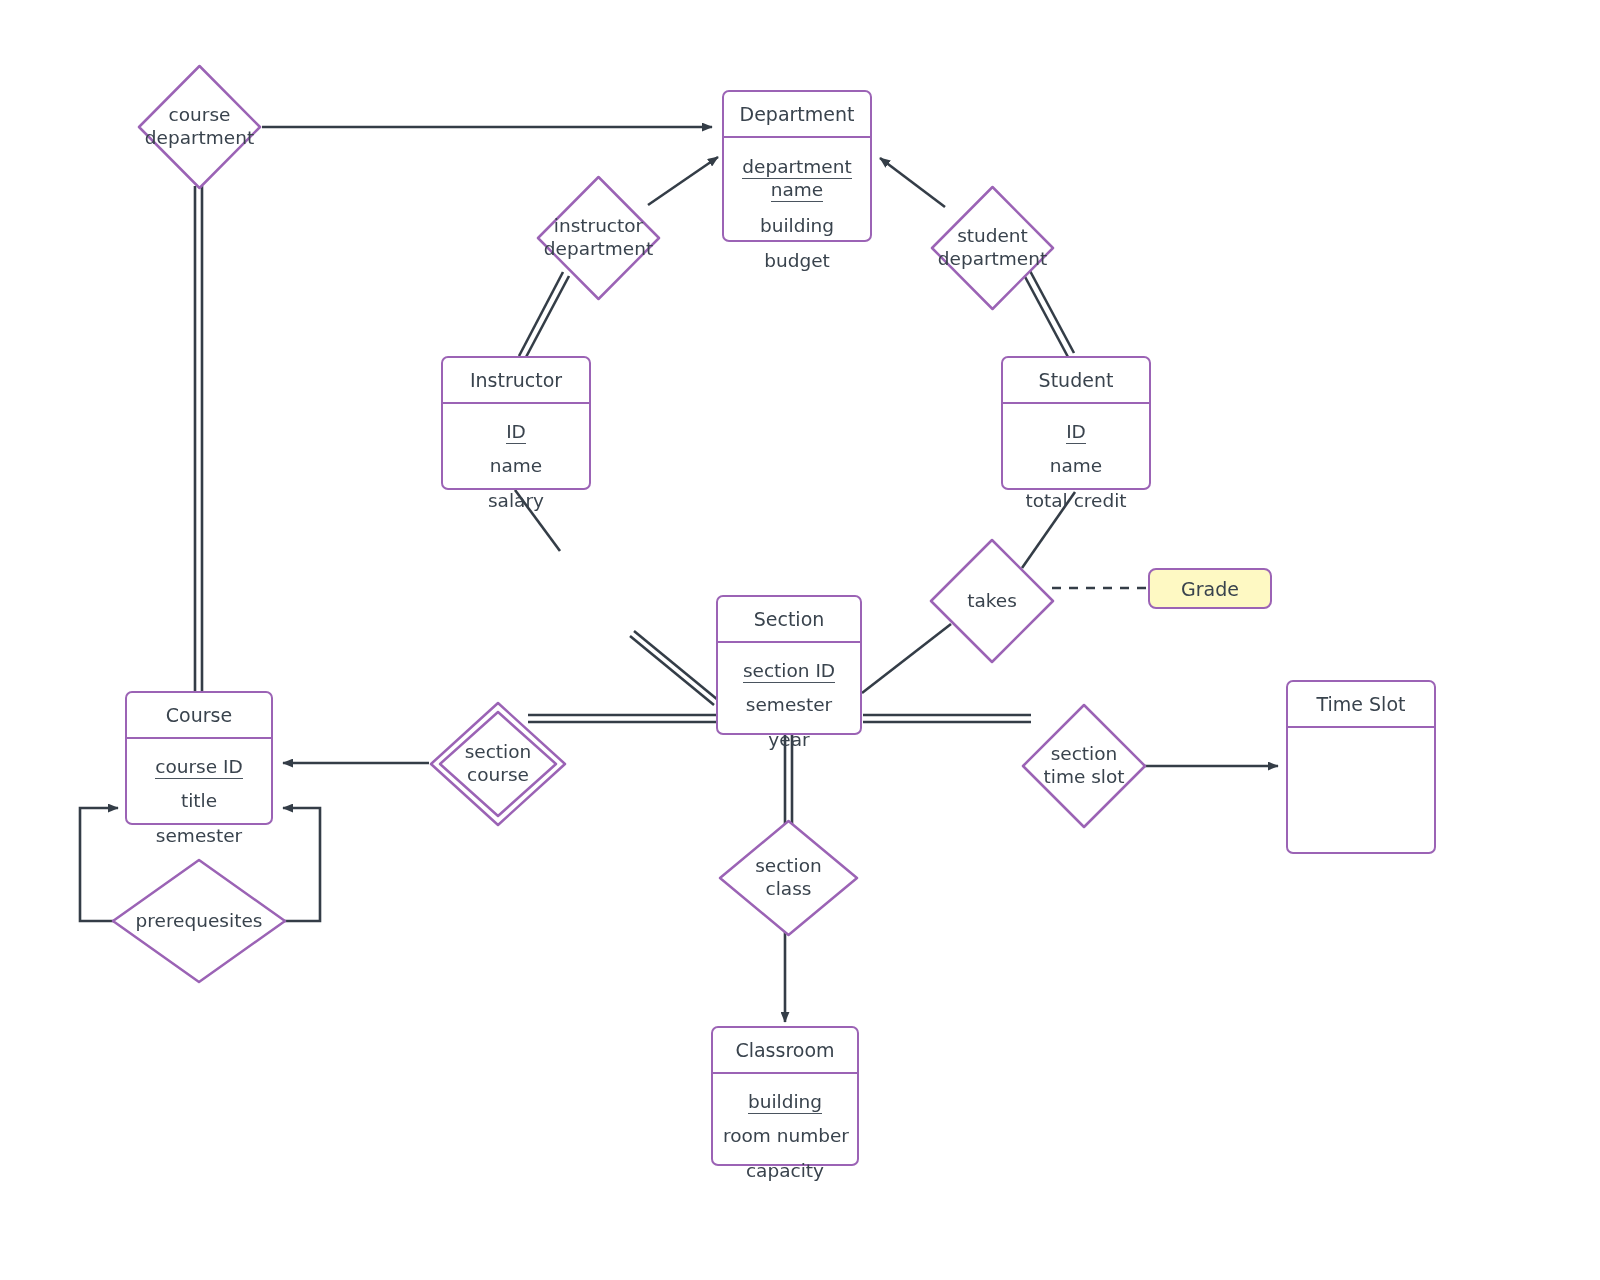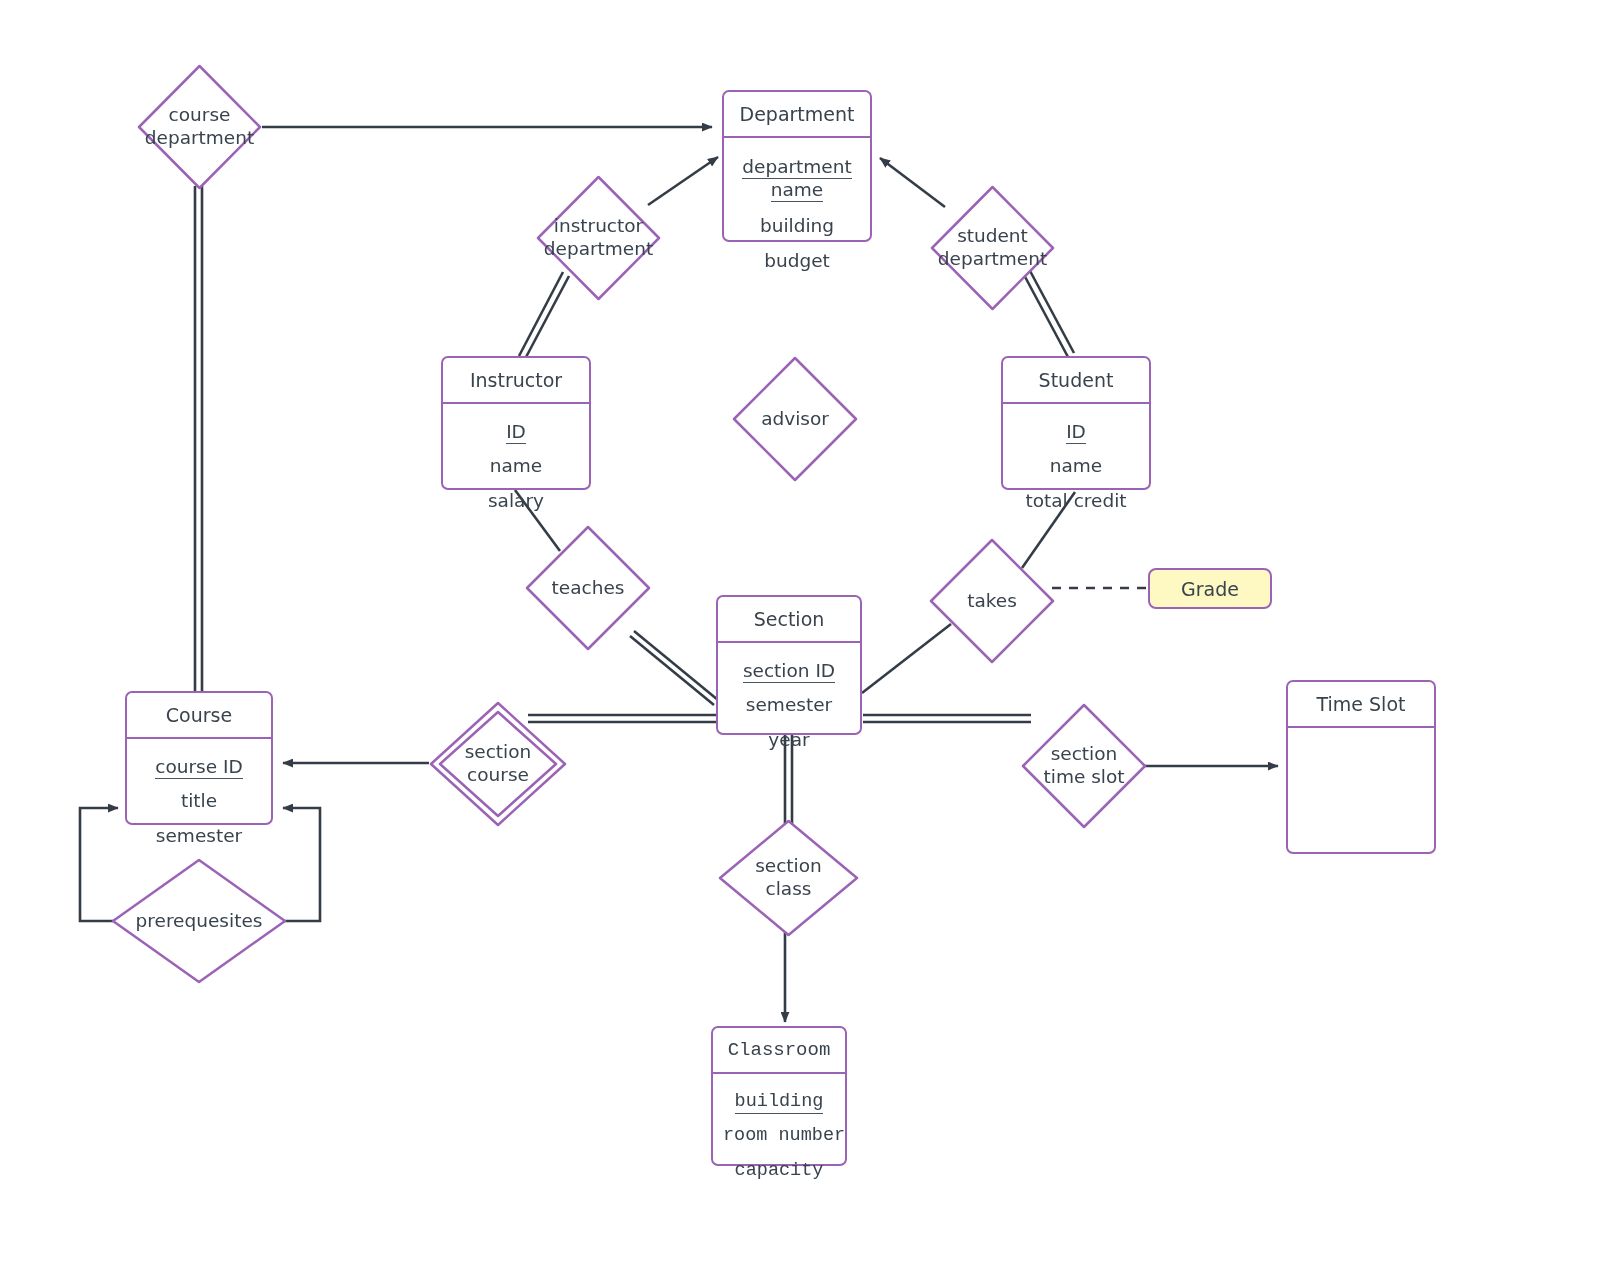--- a/index.html
+++ b/index.html
@@ -225,21 +225,21 @@
       <div class="attr pk"><span>course ID</span></div>
       <div class="attr">title</div>
       <div class="attr">semester</div>
     </div>
   </div>
 
   <div class="entity" style="left:1286px; top:680px; width:150px; height:174px;">
     <div class="entity-title">Time Slot</div>
   </div>
 
-  <div class="entity" style="left:711px; top:1026px; width:136px; height:140px;font-family:Liberation Mono, monospace;">
+  <div class="entity" style="left:711px; top:1026px; width:148px; height:140px;">
     <div class="entity-title">Classroom</div>
     <div class="entity-attrs">
       <div class="attr pk"><span>building</span></div>
       <div class="attr">room number</div>
       <div class="attr">capacity</div>
     </div>
   </div>
 
   <div class="attr-box" style="left:1148px; top:568px; width:124px; height:41px;">
     <span>Grade</span>
@@ -274,41 +274,21 @@
       <path d="M63.5 3 L124 64 L63.5 125 L3 64 Z" fill="#ffffff" stroke="#9b63b5" stroke-width="2.5" stroke-linejoin="round"></path>
     </svg>
     <div class="label">
       <div>
         <div>student</div>
         <div>department</div>
       </div>
     </div>
   </div>
 
-  <div class="rel" style="left:731px; top:355px; width:128px; height:128px;">
-    <svg class="dia" viewBox="0 0 128 128" xmlns="http://www.w3.org/2000/svg">
-      <path d="M64 3 L125 64 L64 125 L3 64 Z" fill="#ffffff" stroke="#9b63b5" stroke-width="2.5" stroke-linejoin="round"></path>
-    </svg>
-    <div class="label">
-      <div>
-        <div>advisor</div>
-      </div>
-    </div>
-  </div>
-
-  <div class="rel" style="left:524px; top:524px; width:128px; height:128px;">
-    <svg class="dia" viewBox="0 0 128 128" xmlns="http://www.w3.org/2000/svg">
-      <path d="M64 3 L125 64 L64 125 L3 64 Z" fill="#ffffff" stroke="#9b63b5" stroke-width="2.5" stroke-linejoin="round"></path>
-    </svg>
-    <div class="label">
-      <div>
-        <div>teaches</div>
-      </div>
-    </div>
-  </div>
+
 
   <div class="rel" style="left:928px; top:537px; width:128px; height:128px;">
     <svg class="dia" viewBox="0 0 128 128" xmlns="http://www.w3.org/2000/svg">
       <path d="M64 3 L125 64 L64 125 L3 64 Z" fill="#ffffff" stroke="#9b63b5" stroke-width="2.5" stroke-linejoin="round"></path>
     </svg>
     <div class="label">
       <div>
         <div>takes</div>
       </div>
     </div>

